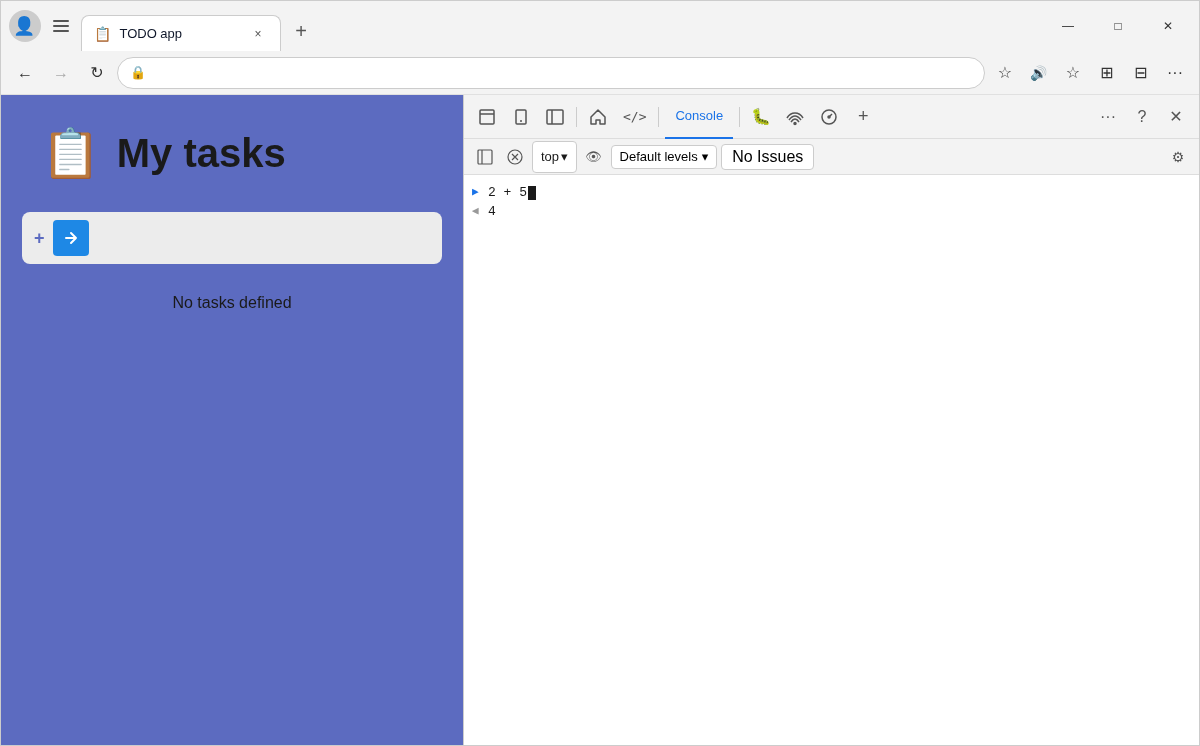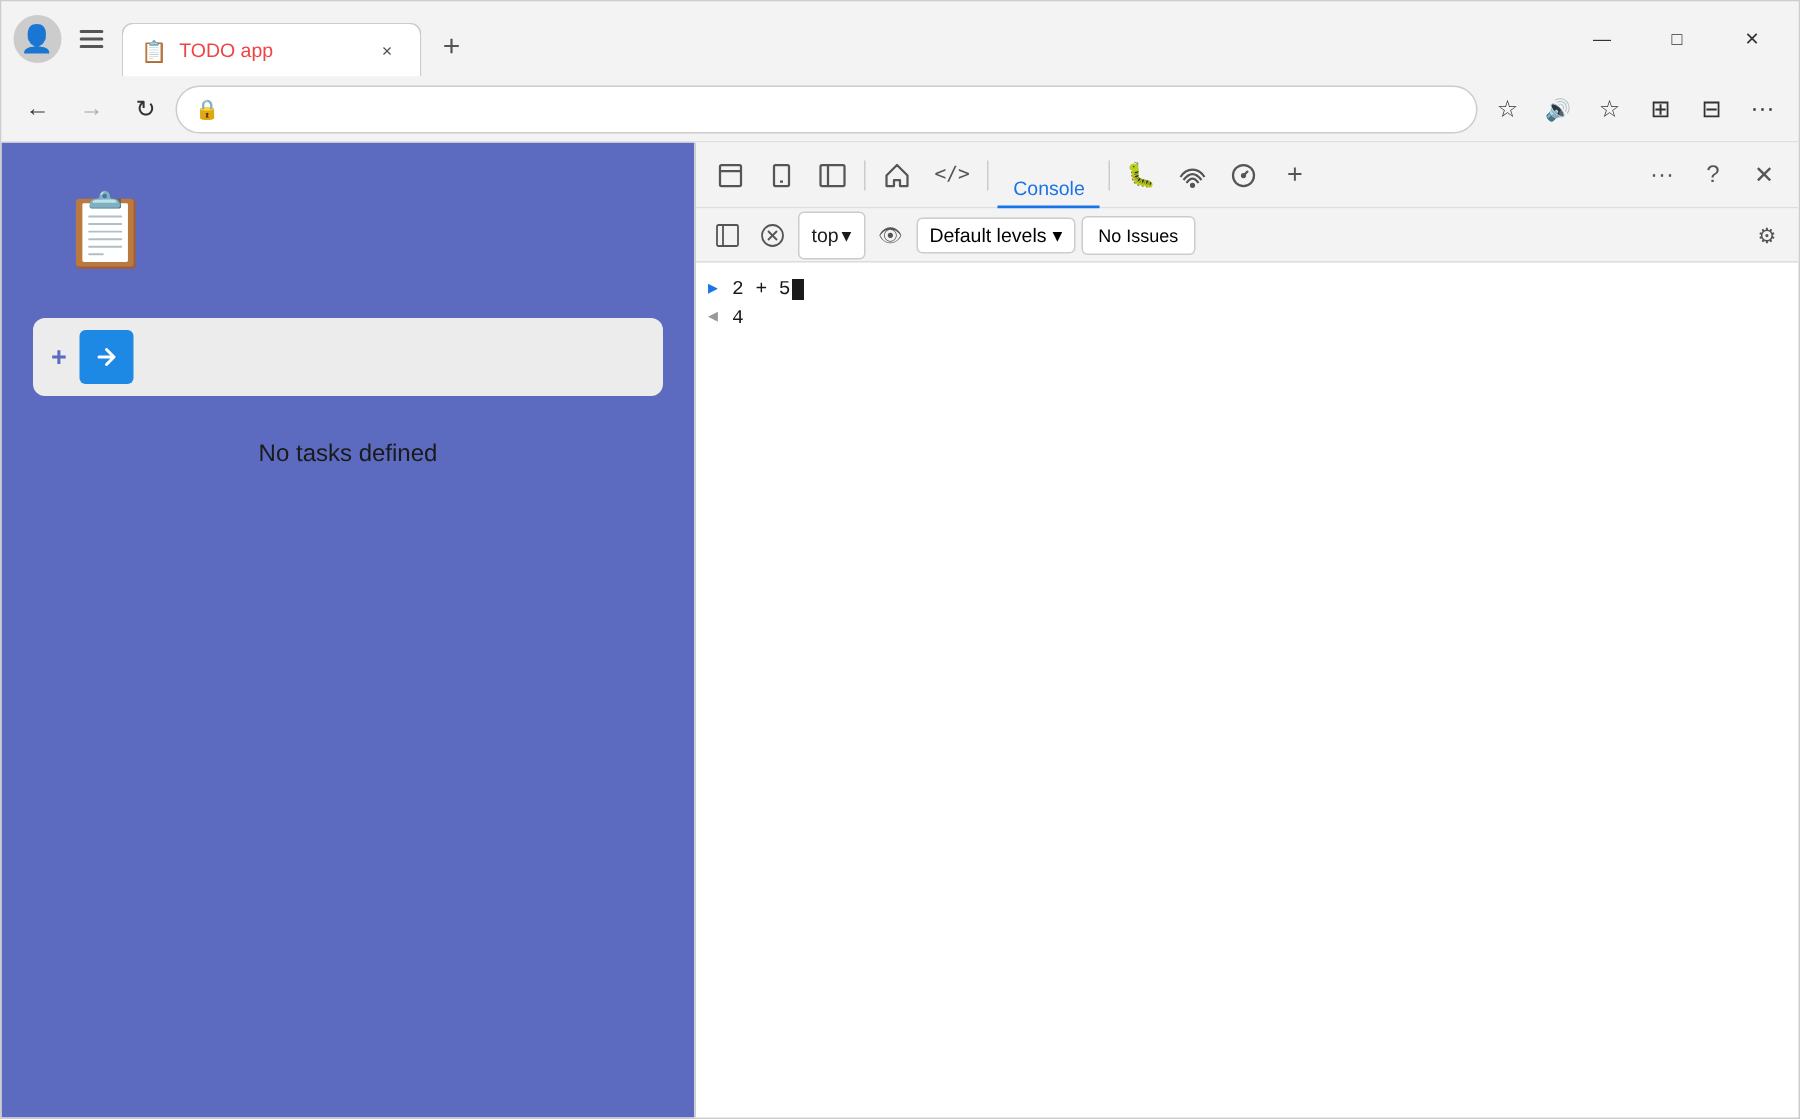--- a/index.html
+++ b/index.html
@@ -4,21 +4,21 @@
   <style>
     * { margin: 0; padding: 0; box-sizing: border-box; }
     body { width: 1200px; height: 746px; font-family: 'Segoe UI', Arial, sans-serif; background: #f3f3f3; overflow: hidden; }
 
     
     .browser-window { width: 1200px; height: 746px; background: #f3f3f3; display: flex; flex-direction: column; border: 1px solid #ccc; }
     .profile-icon { width: 32px; height: 32px; border-radius: 50%; background: #ccc; display: flex; align-items: center; justify-content: center; color: #666; font-size: 18px; }
     .sidebar-toggle { width: 28px; height: 28px; display: flex; align-items: center; justify-content: center; border-radius: 4px; cursor: pointer; color: #333; }
     .tab { display: flex; align-items: center; gap: 8px; padding: 6px 12px; background: white; border-radius: 8px 8px 0 0; border: 1px solid #ccc; border-bottom: none; min-width: 200px; max-width: 280px; height: 36px; cursor: pointer; }
     .tab-icon { font-size: 14px; }
-    .tab-title { font-size: 13px; color: #ef4444; flex: 1; white-space: nowrap; overflow: hidden; text-overflow: ellipsis; }
+    .tab-title { font-size: 13px; color: #0f172a; flex: 1; white-space: nowrap; overflow: hidden; text-overflow: ellipsis; }
     .tab-close { width: 20px; height: 20px; border-radius: 50%; display: flex; align-items: center; justify-content: center; font-size: 12px; color: #555; cursor: pointer; }
     .new-tab-btn { width: 32px; height: 32px; display: flex; align-items: center; justify-content: center; border-radius: 4px; font-size: 20px; color: #555; cursor: pointer; margin-left: 4px; margin-bottom: 4px; }
 
     
     .window-controls { display: flex; align-items: center; gap: 4px; margin-left: auto; }
     .win-btn { width: 46px; height: 32px; display: flex; align-items: center; justify-content: center; font-size: 12px; cursor: pointer; border-radius: 4px; color: #333; }
 
     
     .nav-bar { height: 44px; background: #f3f3f3; display: flex; align-items: center; padding: 4px 8px; gap: 4px; border-bottom: 1px solid #e0e0e0; }
     .nav-btn { width: 32px; height: 32px; border-radius: 4px; display: flex; align-items: center; justify-content: center; cursor: pointer; color: #333; font-size: 16px; }
@@ -40,31 +40,31 @@
     .add-task-plus { color: #5c6bc0; font-size: 18px; font-weight: bold; }
     .add-task-input { flex: 1; background: transparent; border: none; outline: none; font-size: 16px; color: #333; }
     .add-task-btn { width: 36px; height: 36px; background: #1e88e5; border-radius: 4px; display: flex; align-items: center; justify-content: center; color: white; font-size: 18px; cursor: pointer; }
     .no-tasks { color: #1a1a1a; font-size: 16px; margin-top: 10px; }
 
     
     .devtools-panel { flex: 1; background: white; display: flex; flex-direction: column; border-left: 1px solid #ccc; }
     .devtools-toolbar { height: 44px; background: #f3f3f3; display: flex; align-items: center; padding: 0 8px; gap: 4px; border-bottom: 1px solid #ddd; }
     .dt-btn { width: 30px; height: 30px; border-radius: 4px; display: flex; align-items: center; justify-content: center; cursor: pointer; color: #555; font-size: 16px; }
     .dt-tab { padding: 4px 10px; font-size: 13px; color: #555; cursor: pointer; height: 44px; display: flex; align-items: center; border-bottom: 2px solid transparent; }
-    .dt-tab.active { color: #1a73e8; border-bottom: 2px solid #1a73e8; align-items: flex-end; }
+    .dt-tab.active { color: #1a73e8; border-bottom: 2px solid #1a73e8; }
     .dt-separator { width: 1px; height: 20px; background: #ccc; margin: 0 2px; }
     .dt-spacer { flex: 1; }
 
     
     .console-toolbar { height: 36px; background: #f3f3f3; display: flex; align-items: center; padding: 0 8px; gap: 4px; border-bottom: 1px solid #ddd; }
     .console-btn { width: 26px; height: 26px; border-radius: 4px; display: flex; align-items: center; justify-content: center; cursor: pointer; color: #555; font-size: 13px; }
     .top-selector { display: flex; align-items: center; gap: 2px; padding: 2px 8px; border: 1px solid #ccc; border-radius: 4px; background: white; cursor: pointer; font-size: 13px; color: #1a1a1a; height: 32px; }
     .filter-input { flex: 1; height: 26px; border: 1px solid #ccc; border-radius: 4px; padding: 0 8px; font-size: 13px; background: white; outline: none; }
     .default-levels-btn { display: flex; align-items: center; gap: 4px; padding: 2px 8px; border: 1px solid #ccc; border-radius: 4px; background: white; cursor: pointer; font-size: 13px; height: 24px; }
-    .no-issues-btn { padding: 2px 10px; border: 1px solid #ccc; border-radius: 4px; background: white; cursor: pointer; font-size: 12px; height: 26px; display: flex; align-items: center; }
+    .no-issues-btn { padding: 2px 10px; border: 1px solid #ccc; border-radius: 4px; background: white; cursor: pointer; font-size: 16px; height: 26px; display: flex; align-items: center; }
     .settings-console-btn { width: 26px; height: 26px; border-radius: 4px; display: flex; align-items: center; justify-content: center; cursor: pointer; color: #555; font-size: 14px; margin-left: auto; }
 
     
     .console-output { flex: 1; padding: 8px 4px; font-family: 'Courier New', monospace; font-size: 13px; overflow-y: auto; }
     .console-entry { display: flex; align-items: flex-start; padding: 2px 4px; gap: 4px; }
     .console-entry.input { color: #1a1a1a; }
     .console-entry.output { color: #1a1a1a; }
     .console-chevron { color: #1a73e8; cursor: pointer; font-size: 11px; width: 12px; }
     .console-chevron.left { color: #999; }
     .console-text { color: #1a1a1a; }
@@ -117,20 +117,21 @@
       <div class="nav-btn">⊟</div>
       <div class="nav-btn">···</div>
     </div>
   </div>
 
   <div class="main-content">
 
     <div class="app-panel">
       <div class="app-header">
         <span class="app-icon">📋</span>
+        <span class="app-title">My tasks</span>
       </div>
       <div class="add-task-container">
         <span class="add-task-plus">+</span>
         <div class="add-task-btn">
           <svg width="18" height="18" viewBox="0 0 18 18" fill="white">
             <path d="M4 9h10M9 4l5 5-5 5" stroke="white" stroke-width="2" fill="none" stroke-linecap="round" stroke-linejoin="round"></path>
           </svg>
         </div>
       </div>
       <div class="no-tasks">No tasks defined</div>

